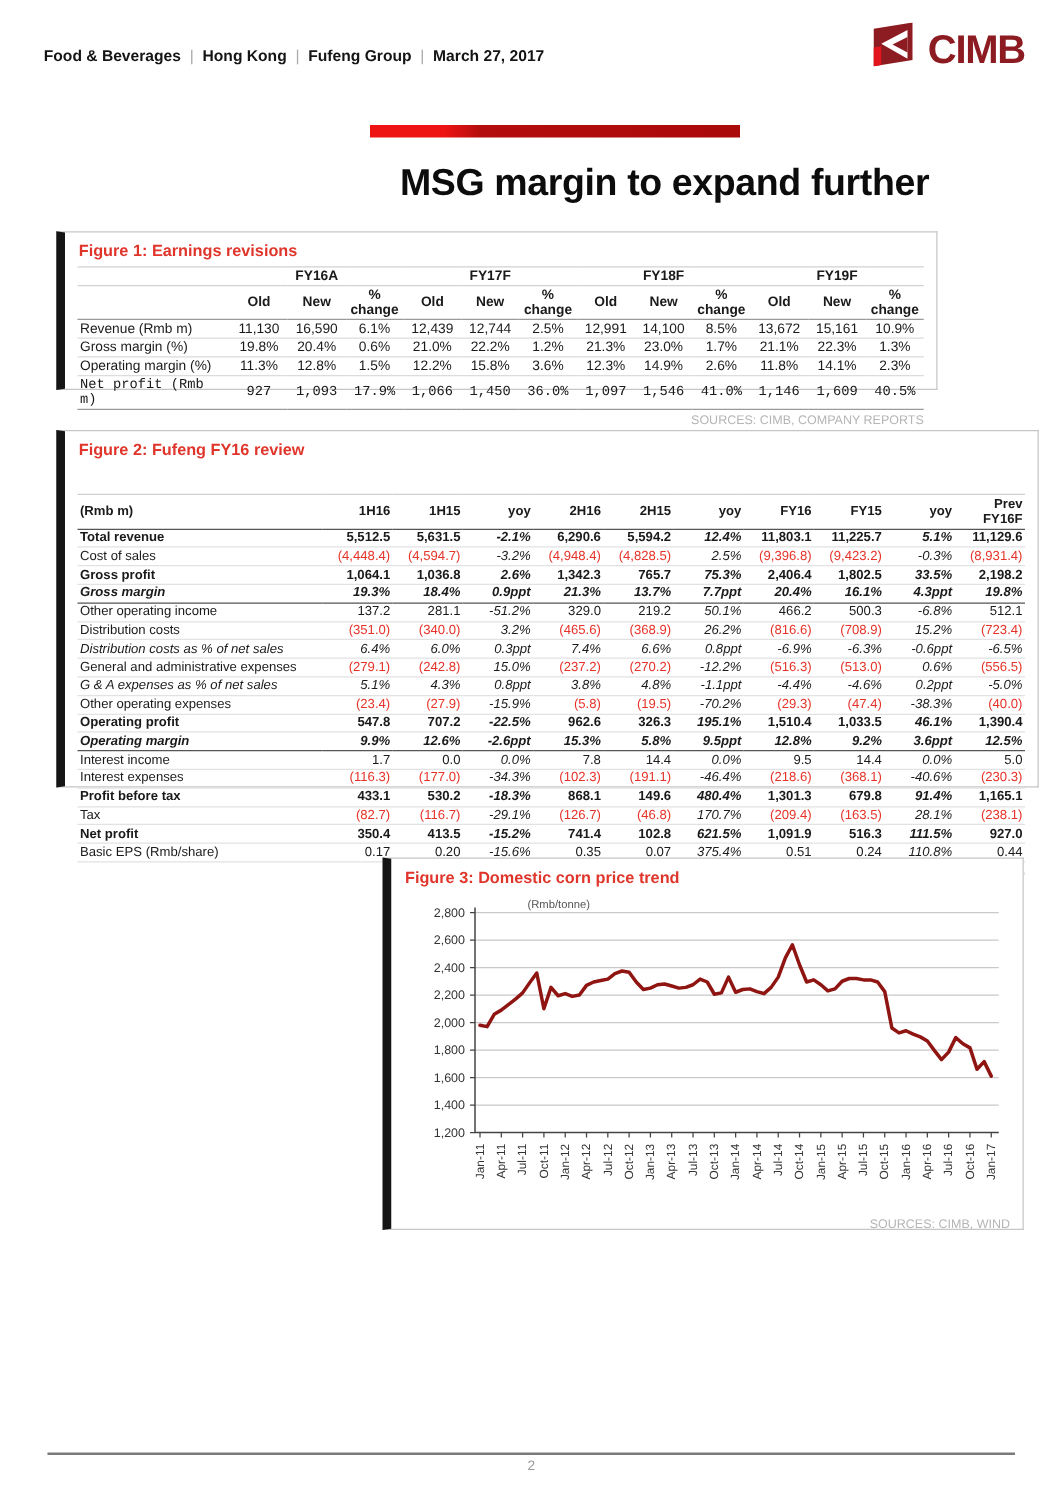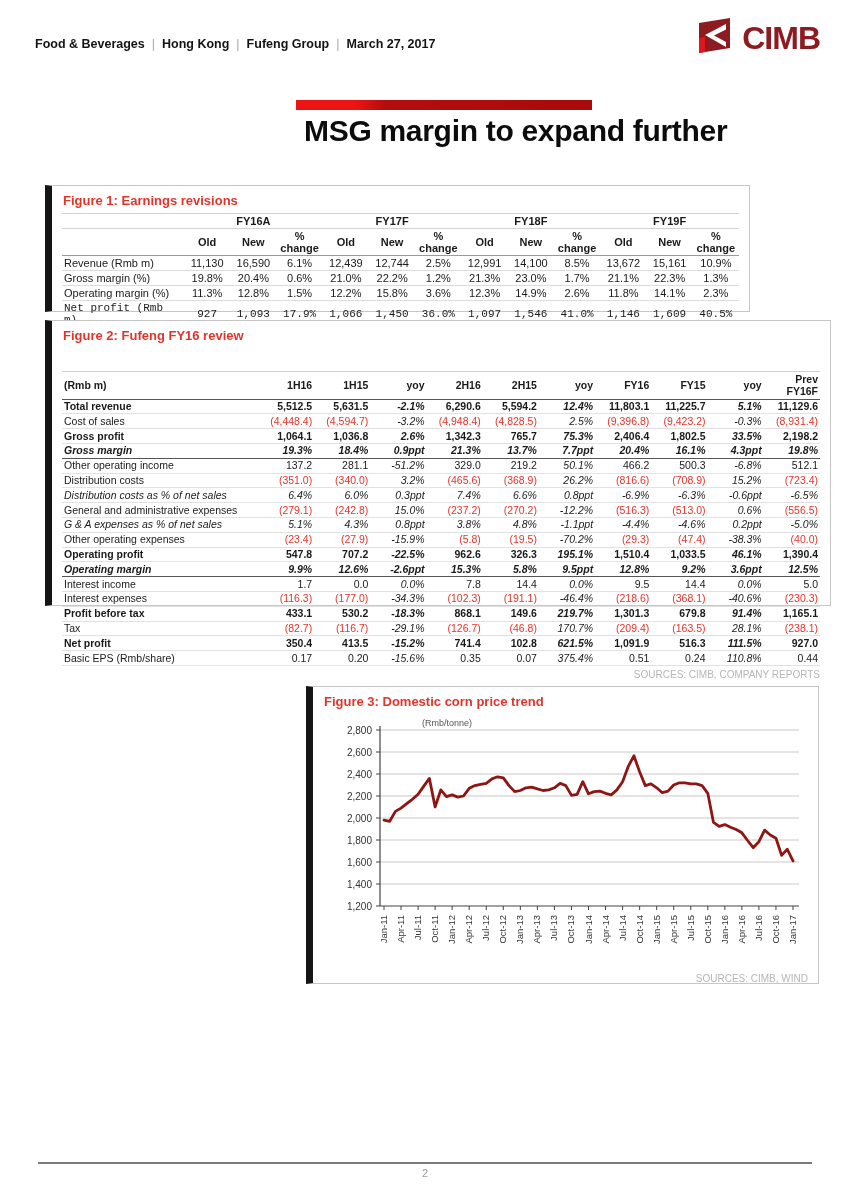--- a/index.html
+++ b/index.html
@@ -12,27 +12,27 @@
   
   .header { position:absolute; top:18px; left:35px; right:30px; display:flex; justify-content:space-between; align-items:center; }
   .breadcrumb { font-size:12.5px; font-weight:700; color:#141414; padding-top:12px; }
   .breadcrumb .sep { color:#a9a9a9; font-weight:400; padding:0 7px; }
   .logo { display:flex; align-items:center; gap:7px; }
   .logo-text { font-size:32px; font-weight:800; color:#8d1b22; letter-spacing:-1px; line-height:1; }
 
   
   .title-bar { position:absolute; left:296px; top:100px; width:296px; height:10px;
     background:linear-gradient(90deg,#ee1414 0%, #ee1414 20%, #b40d0d 30%, #aa0a0a 100%); }
-  .doc-title { position:absolute; left:304px; top:114px; font-size:30px; font-weight:700; color:#0c0c0c; letter-spacing:-0.3px; margin:0; }
+  .doc-title { position:absolute; left:304px; top:114px; font-size:30px; font-weight:700; color:#0c0c0c; letter-spacing:-0.3px; margin:16px; }
 
   
   .figbox { position:absolute; background:#fff; border:1px solid #c6c6c6; border-left:7px solid #151515;
     box-sizing:border-box; padding:5px 10px 4px 10px; }
   #fig1-box { left:45px; top:185px; width:705px; height:127px; }
-  #fig2-box { left:45px; top:320px; width:786px; height:286px; }
+  #fig2-box { left:45px; top:344px; width:786px; height:286px; }
   #fig3-box { left:306px; top:686px; width:513px; height:298px; }
   .fig-title { color:#e0352b; font-weight:700; font-size:13px; margin:2px 0 5px 1px; }
   .source { text-align:right; color:#b5b5b5; font-size:10px; margin-top:3px; }
 
   
   #fig1-table { width:100%; border-collapse:collapse; font-size:11px; table-layout:fixed; }
   #fig1-table th, #fig1-table td { padding:1px 2px; font-weight:400; }
   #fig1-table col.lbl { width:122px; }
   #fig1-table .grp-row th { font-weight:700; text-align:center; border-top:1px solid #d2d2d2; }
   #fig1-table .sub-row th { font-weight:700; text-align:center; border-top:1px solid #d2d2d2; border-bottom:1px solid #9a9a9a; }
@@ -386,21 +386,21 @@
             <td>-40.6%</td>
             <td class="neg">(230.3)</td>
           </tr>
           <tr class="bold">
             <td>Profit before tax</td>
             <td>433.1</td>
             <td>530.2</td>
             <td>-18.3%</td>
             <td>868.1</td>
             <td>149.6</td>
-            <td>219.7%</td>
+            <td>480.4%</td>
             <td>1,301.3</td>
             <td>679.8</td>
             <td>91.4%</td>
             <td>1,165.1</td>
           </tr>
           <tr>
             <td>Tax</td>
             <td class="neg">(82.7)</td>
             <td class="neg">(116.7)</td>
             <td>-29.1%</td>

